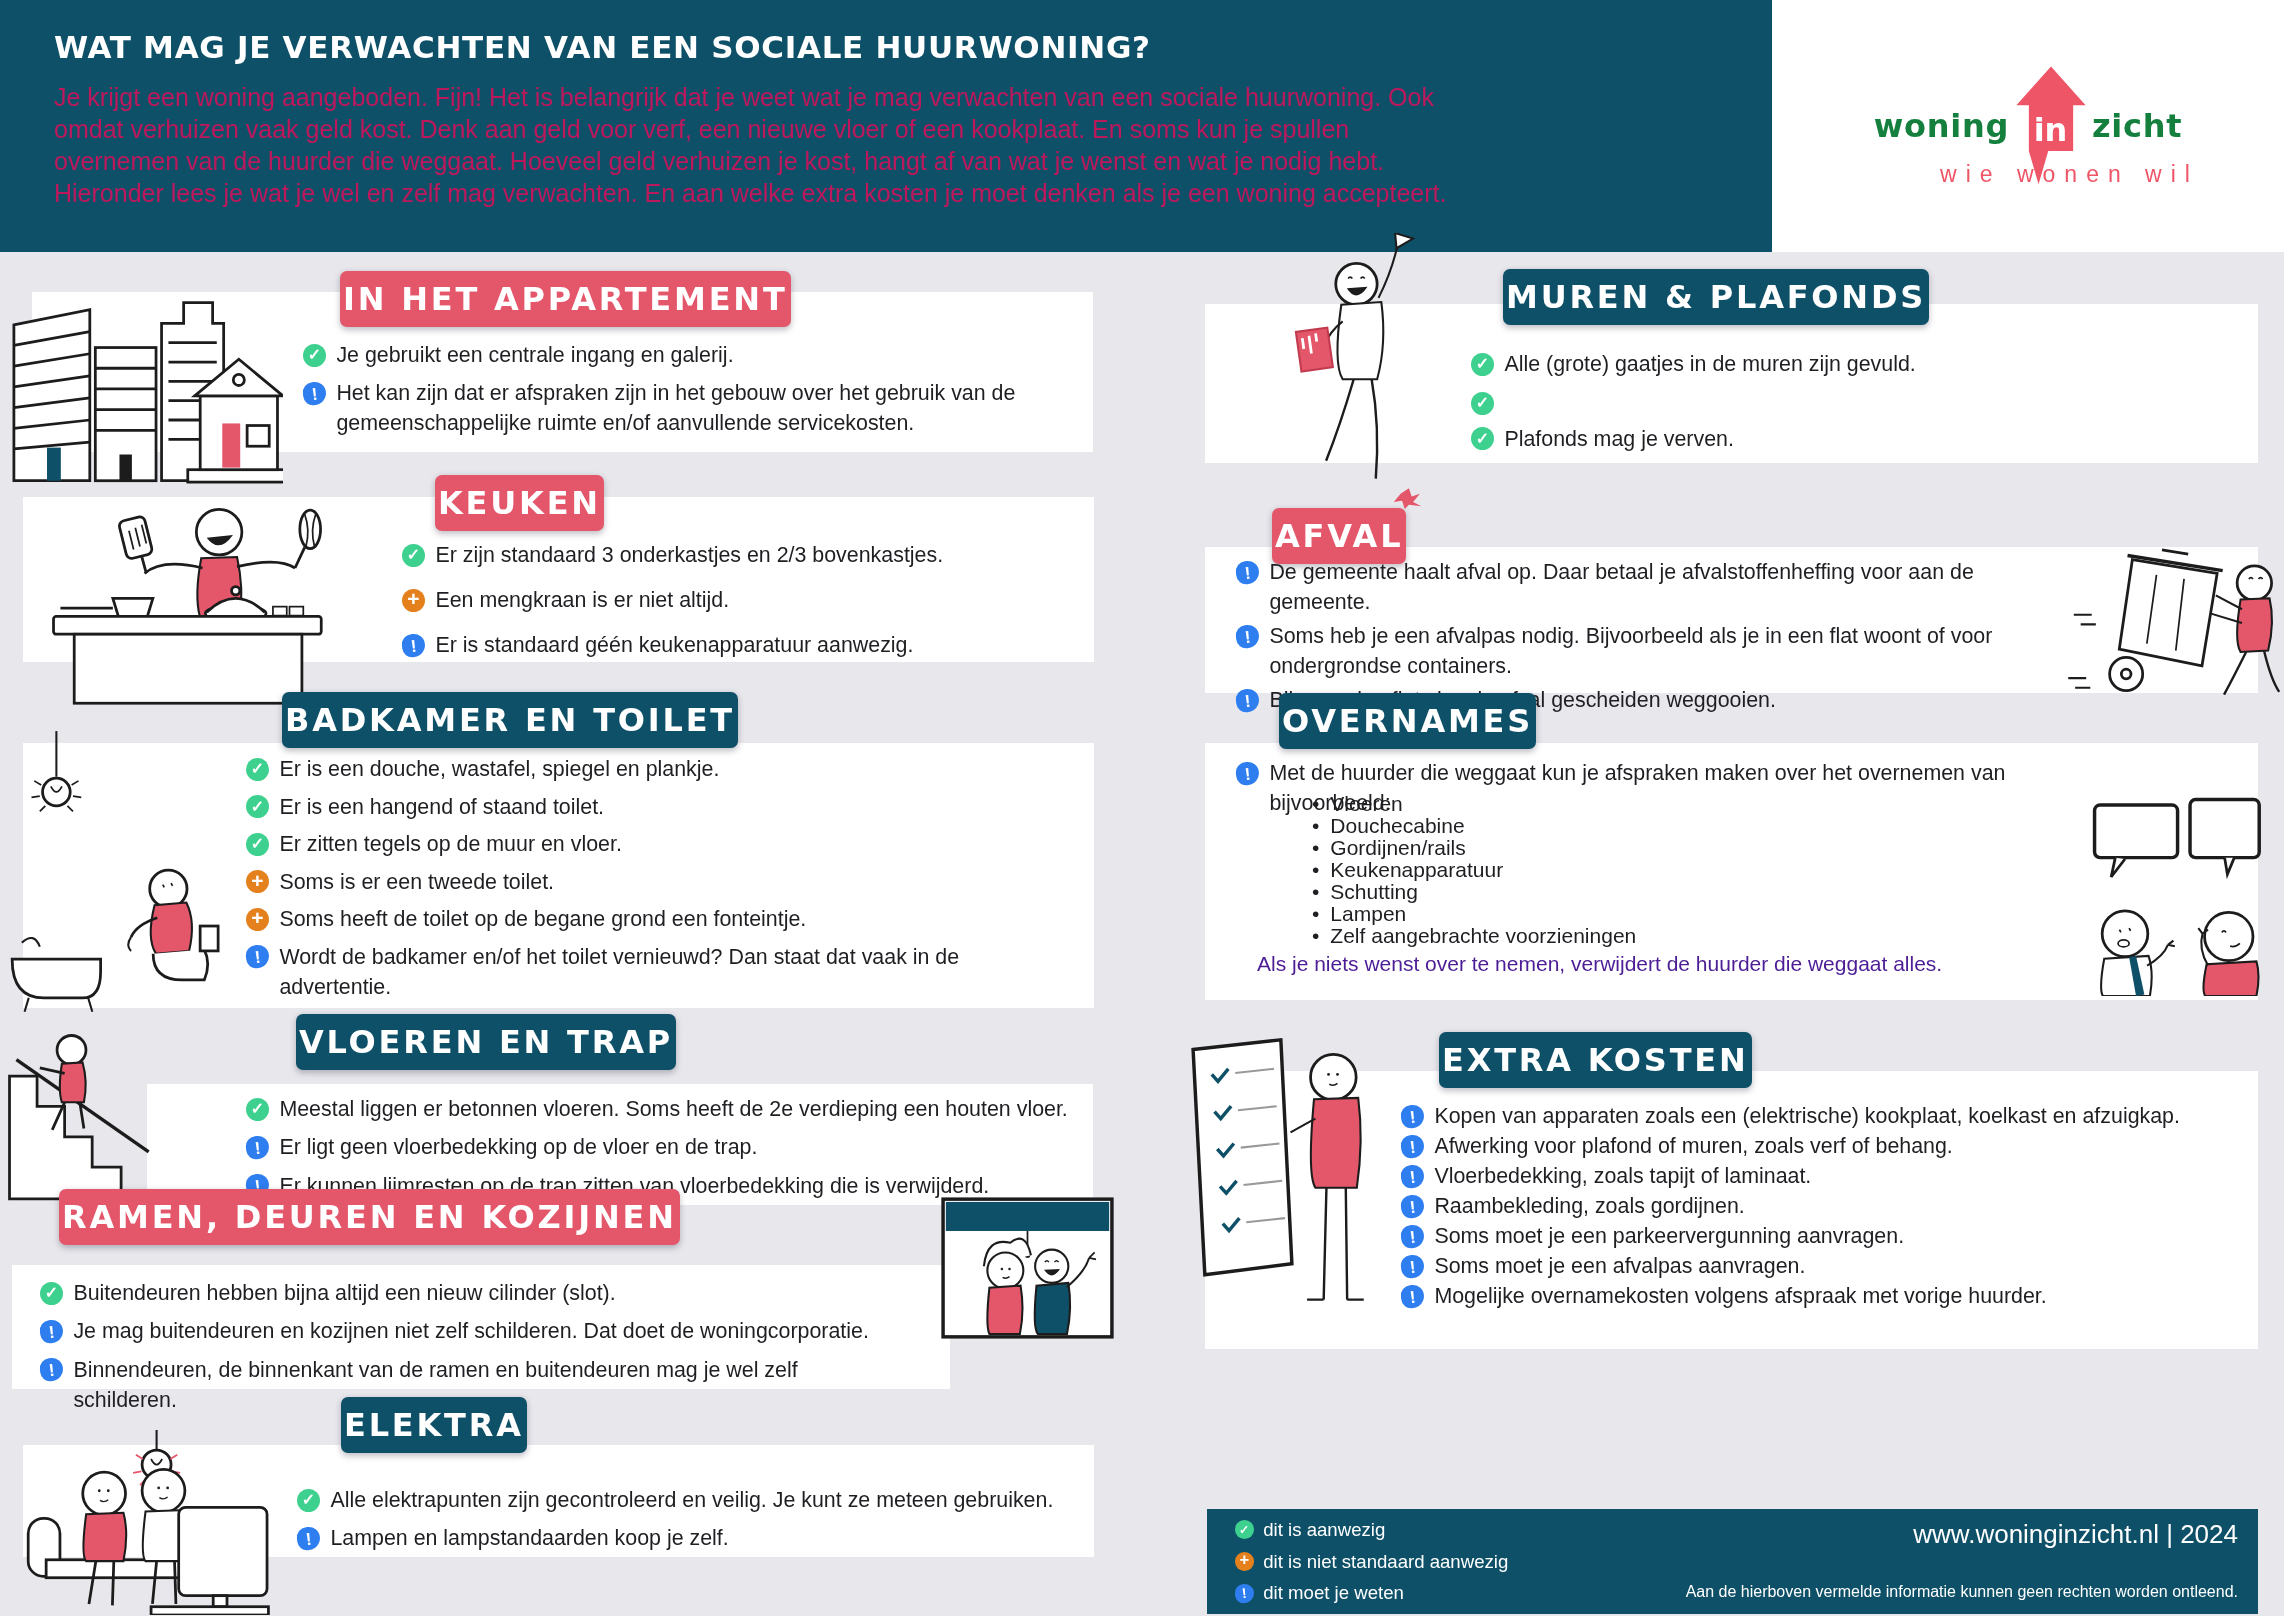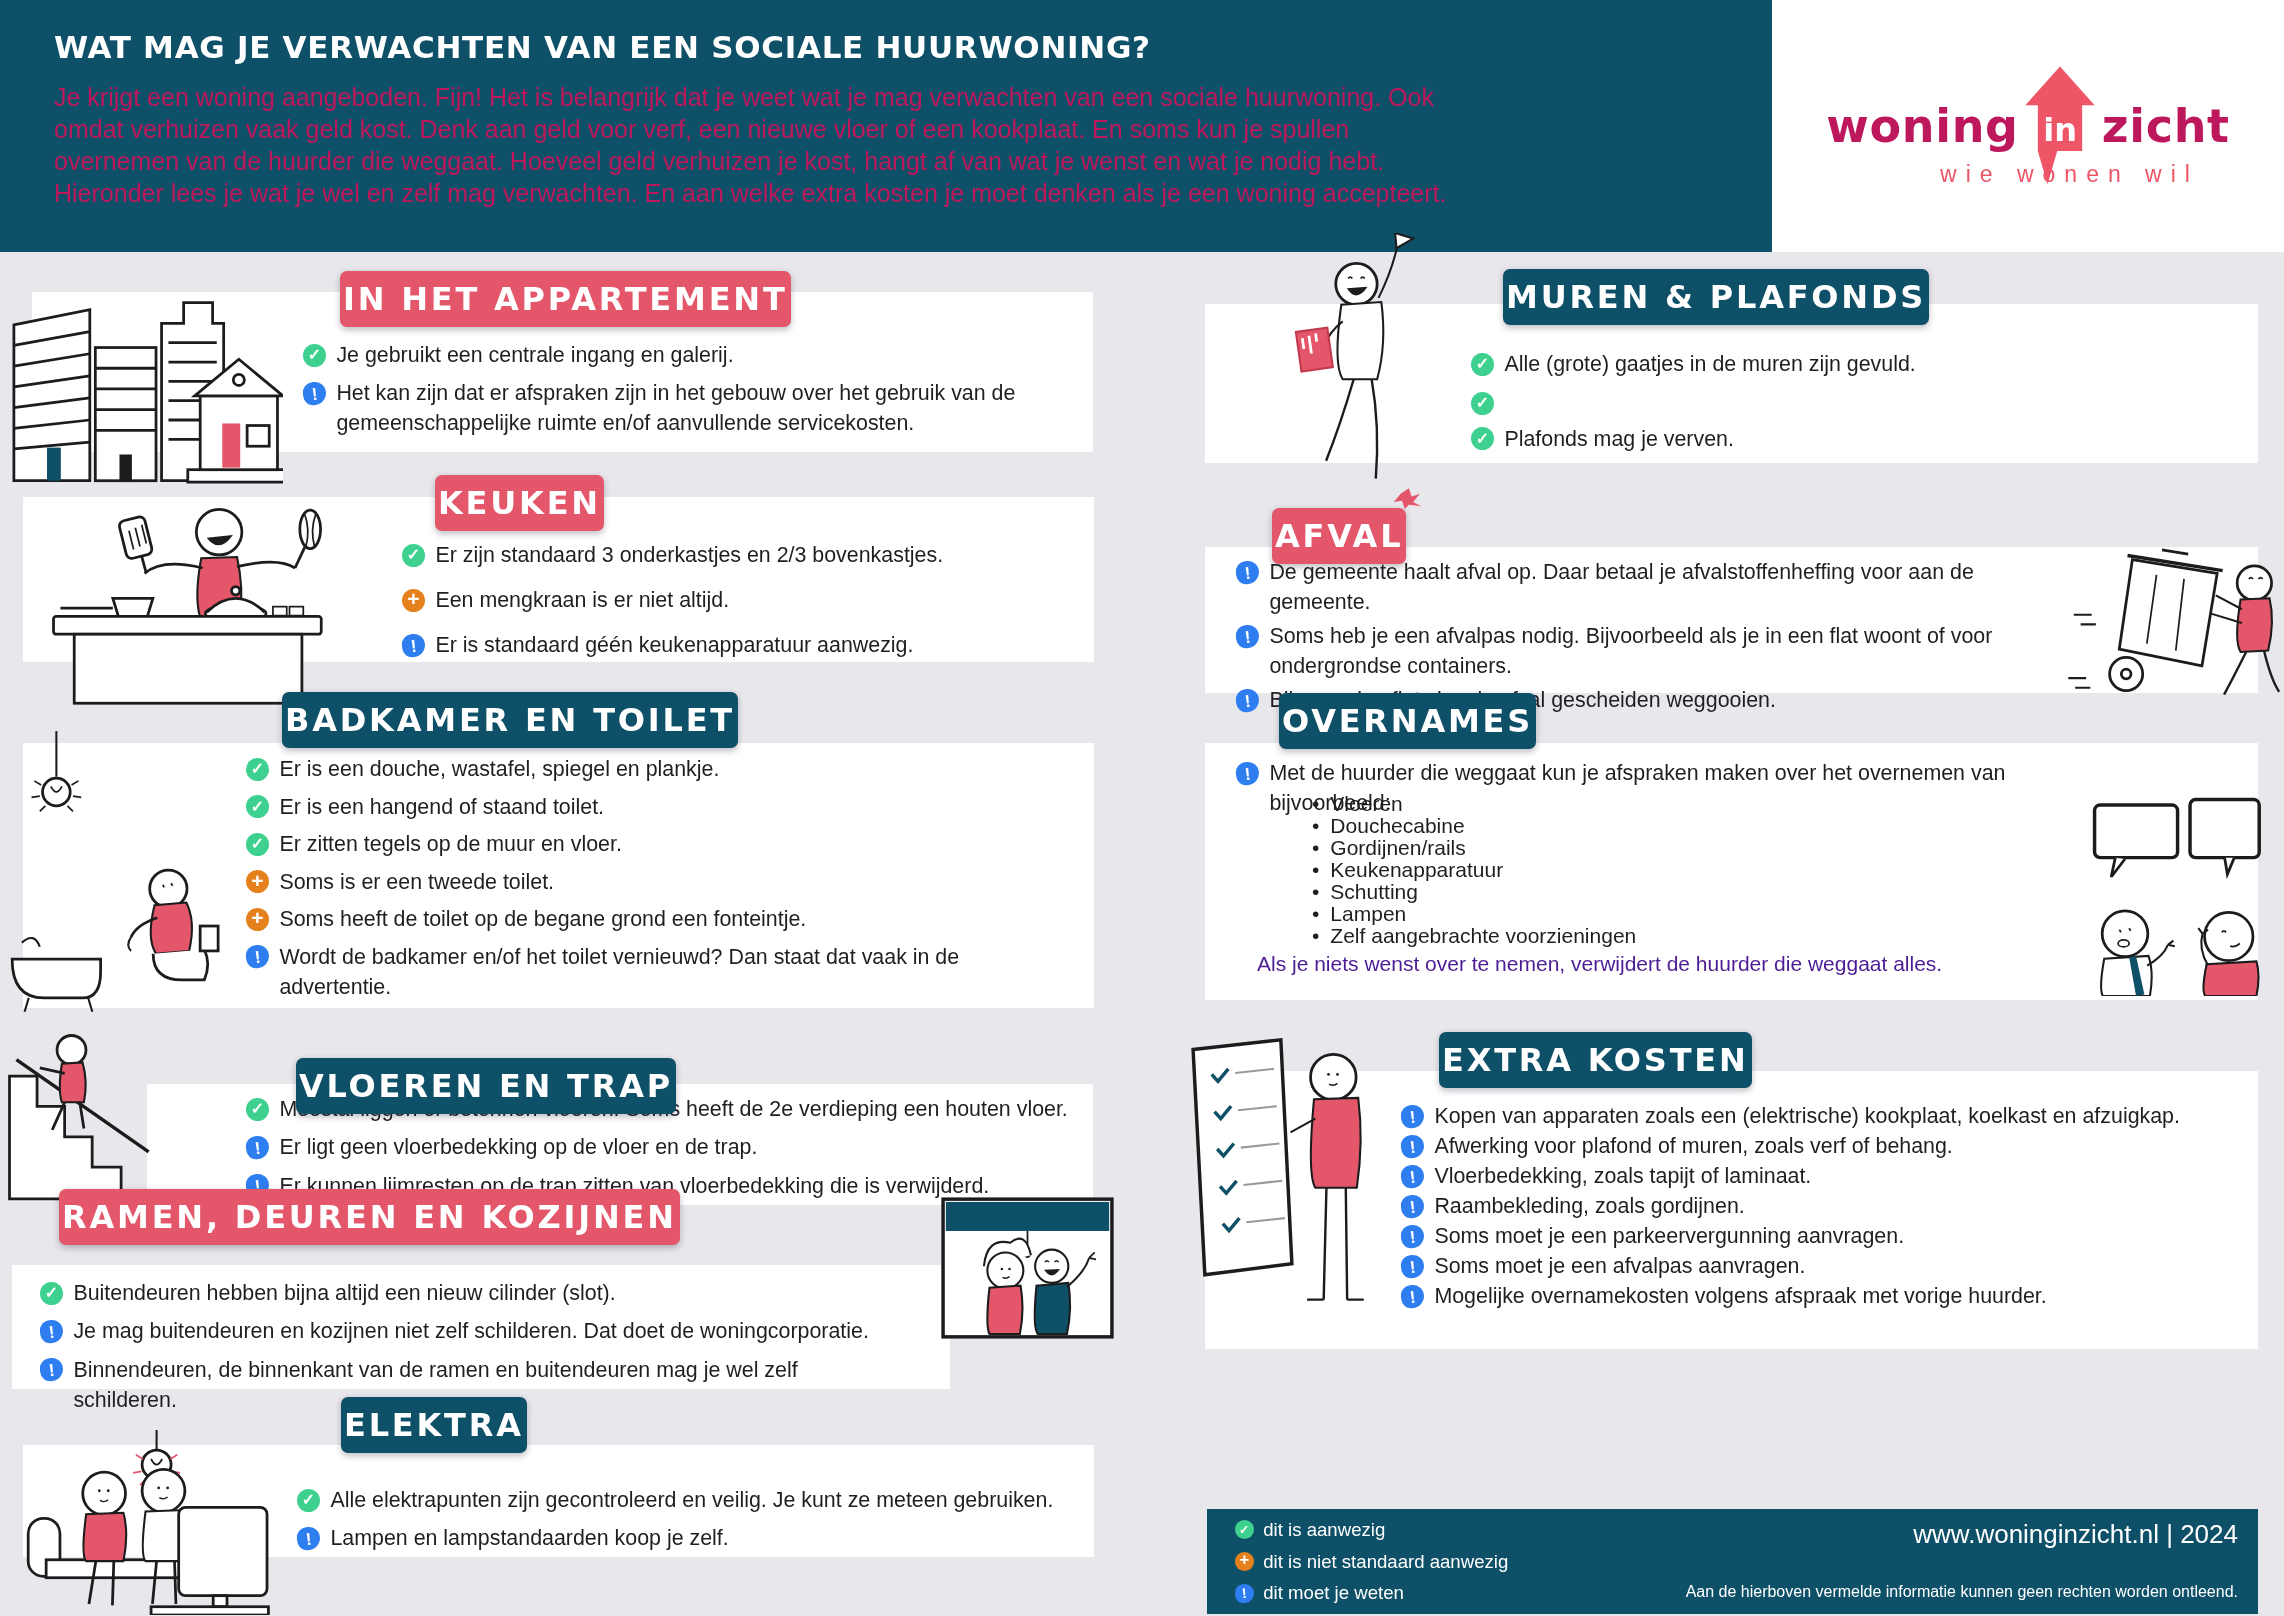--- a/index.html
+++ b/index.html
@@ -10,21 +10,21 @@
     -webkit-font-smoothing:antialiased;
   }
   
   .header-band{position:absolute;left:0;top:0;width:1772px;height:252px;background:#0e5068;}
   .logo-panel{position:absolute;left:1772px;top:0;width:512px;height:252px;background:#ffffff;
     display:flex;flex-direction:column;align-items:center;justify-content:center;}
   .page-title{position:absolute;left:54px;top:29px;color:#fff;font-size:31px;font-weight:700;
     letter-spacing:0.7px;font-family:"DejaVu Sans","Liberation Sans",sans-serif;}
   .intro{position:absolute;left:54px;top:81px;width:1671px;color:#be185d;font-size:25px;line-height:32px;}
   .logo-row{display:flex;align-items:center;}
-  .logo-word{font-size:46px;font-weight:700;color:#be185d;letter-spacing:0.7px;
+  .logo-word{font-size:32px;font-weight:700;color:#15803d;letter-spacing:0.7px;
     font-family:"DejaVu Sans","Liberation Sans",sans-serif;}
   .logo-house{width:72px;height:122px;margin:0 5.5px;position:relative;flex:none;}
   .logo-house svg{position:absolute;left:0;top:0;}
   .logo-in{position:absolute;left:0;top:46px;width:72px;text-align:center;color:#fff;
     font-size:32px;font-weight:700;font-family:"DejaVu Sans","Liberation Sans",sans-serif;}
   .logo-tagline{margin-top:-26px;margin-left:83px;color:#ee5566;font-size:23px;letter-spacing:9px;}
   
   .box{position:absolute;background:#fff;}
   .badge{position:absolute;color:#fff;font-weight:700;font-size:32px;letter-spacing:2.8px;
     padding:9px 3px;border-radius:7px;white-space:nowrap;z-index:5;
@@ -47,21 +47,21 @@
   .sec-l1{left:32px;top:292px;width:1061px;height:160px;}
   .b-l1{left:340px;top:271px;}
   .it-l1{left:303px;top:340px;width:760px;gap:8.3px;}
   .sec-keuken{left:23px;top:497px;width:1071px;height:165px;}
   .b-keuken{left:435px;top:475px;}
   .it-keuken{left:402px;top:540px;width:677px;gap:15px;}
   .sec-badkamer{left:23px;top:743px;width:1071px;height:265px;}
   .b-badkamer{left:282px;top:692px;}
   .it-badkamer{left:246px;top:754px;width:746px;gap:7.6px;}
   .sec-vloeren{left:147px;top:1084px;width:946px;height:121px;}
-  .b-vloeren{left:296px;top:1014px;margin-top:44px;}
+  .b-vloeren{left:296px;top:1014px;}
   .it-vloeren{left:246px;top:1094px;width:836px;gap:8.3px;}
   .sec-ramen{left:11.7px;top:1265px;width:938px;height:124px;}
   .b-ramen{left:59px;top:1189px;}
   .it-ramen{left:40px;top:1278px;width:863px;gap:8.3px;}
   .sec-elektra{left:23px;top:1445px;width:1071px;height:112px;}
   .b-elektra{left:341px;top:1397px;}
   .it-elektra{left:297px;top:1485px;width:801px;gap:8.3px;}
   .sec-muren{left:1205px;top:304px;width:1053px;height:159px;}
   .b-muren{left:1503px;top:269px;text-align:center;}
   .it-muren{left:1471px;top:349px;width:698px;gap:9px;}

